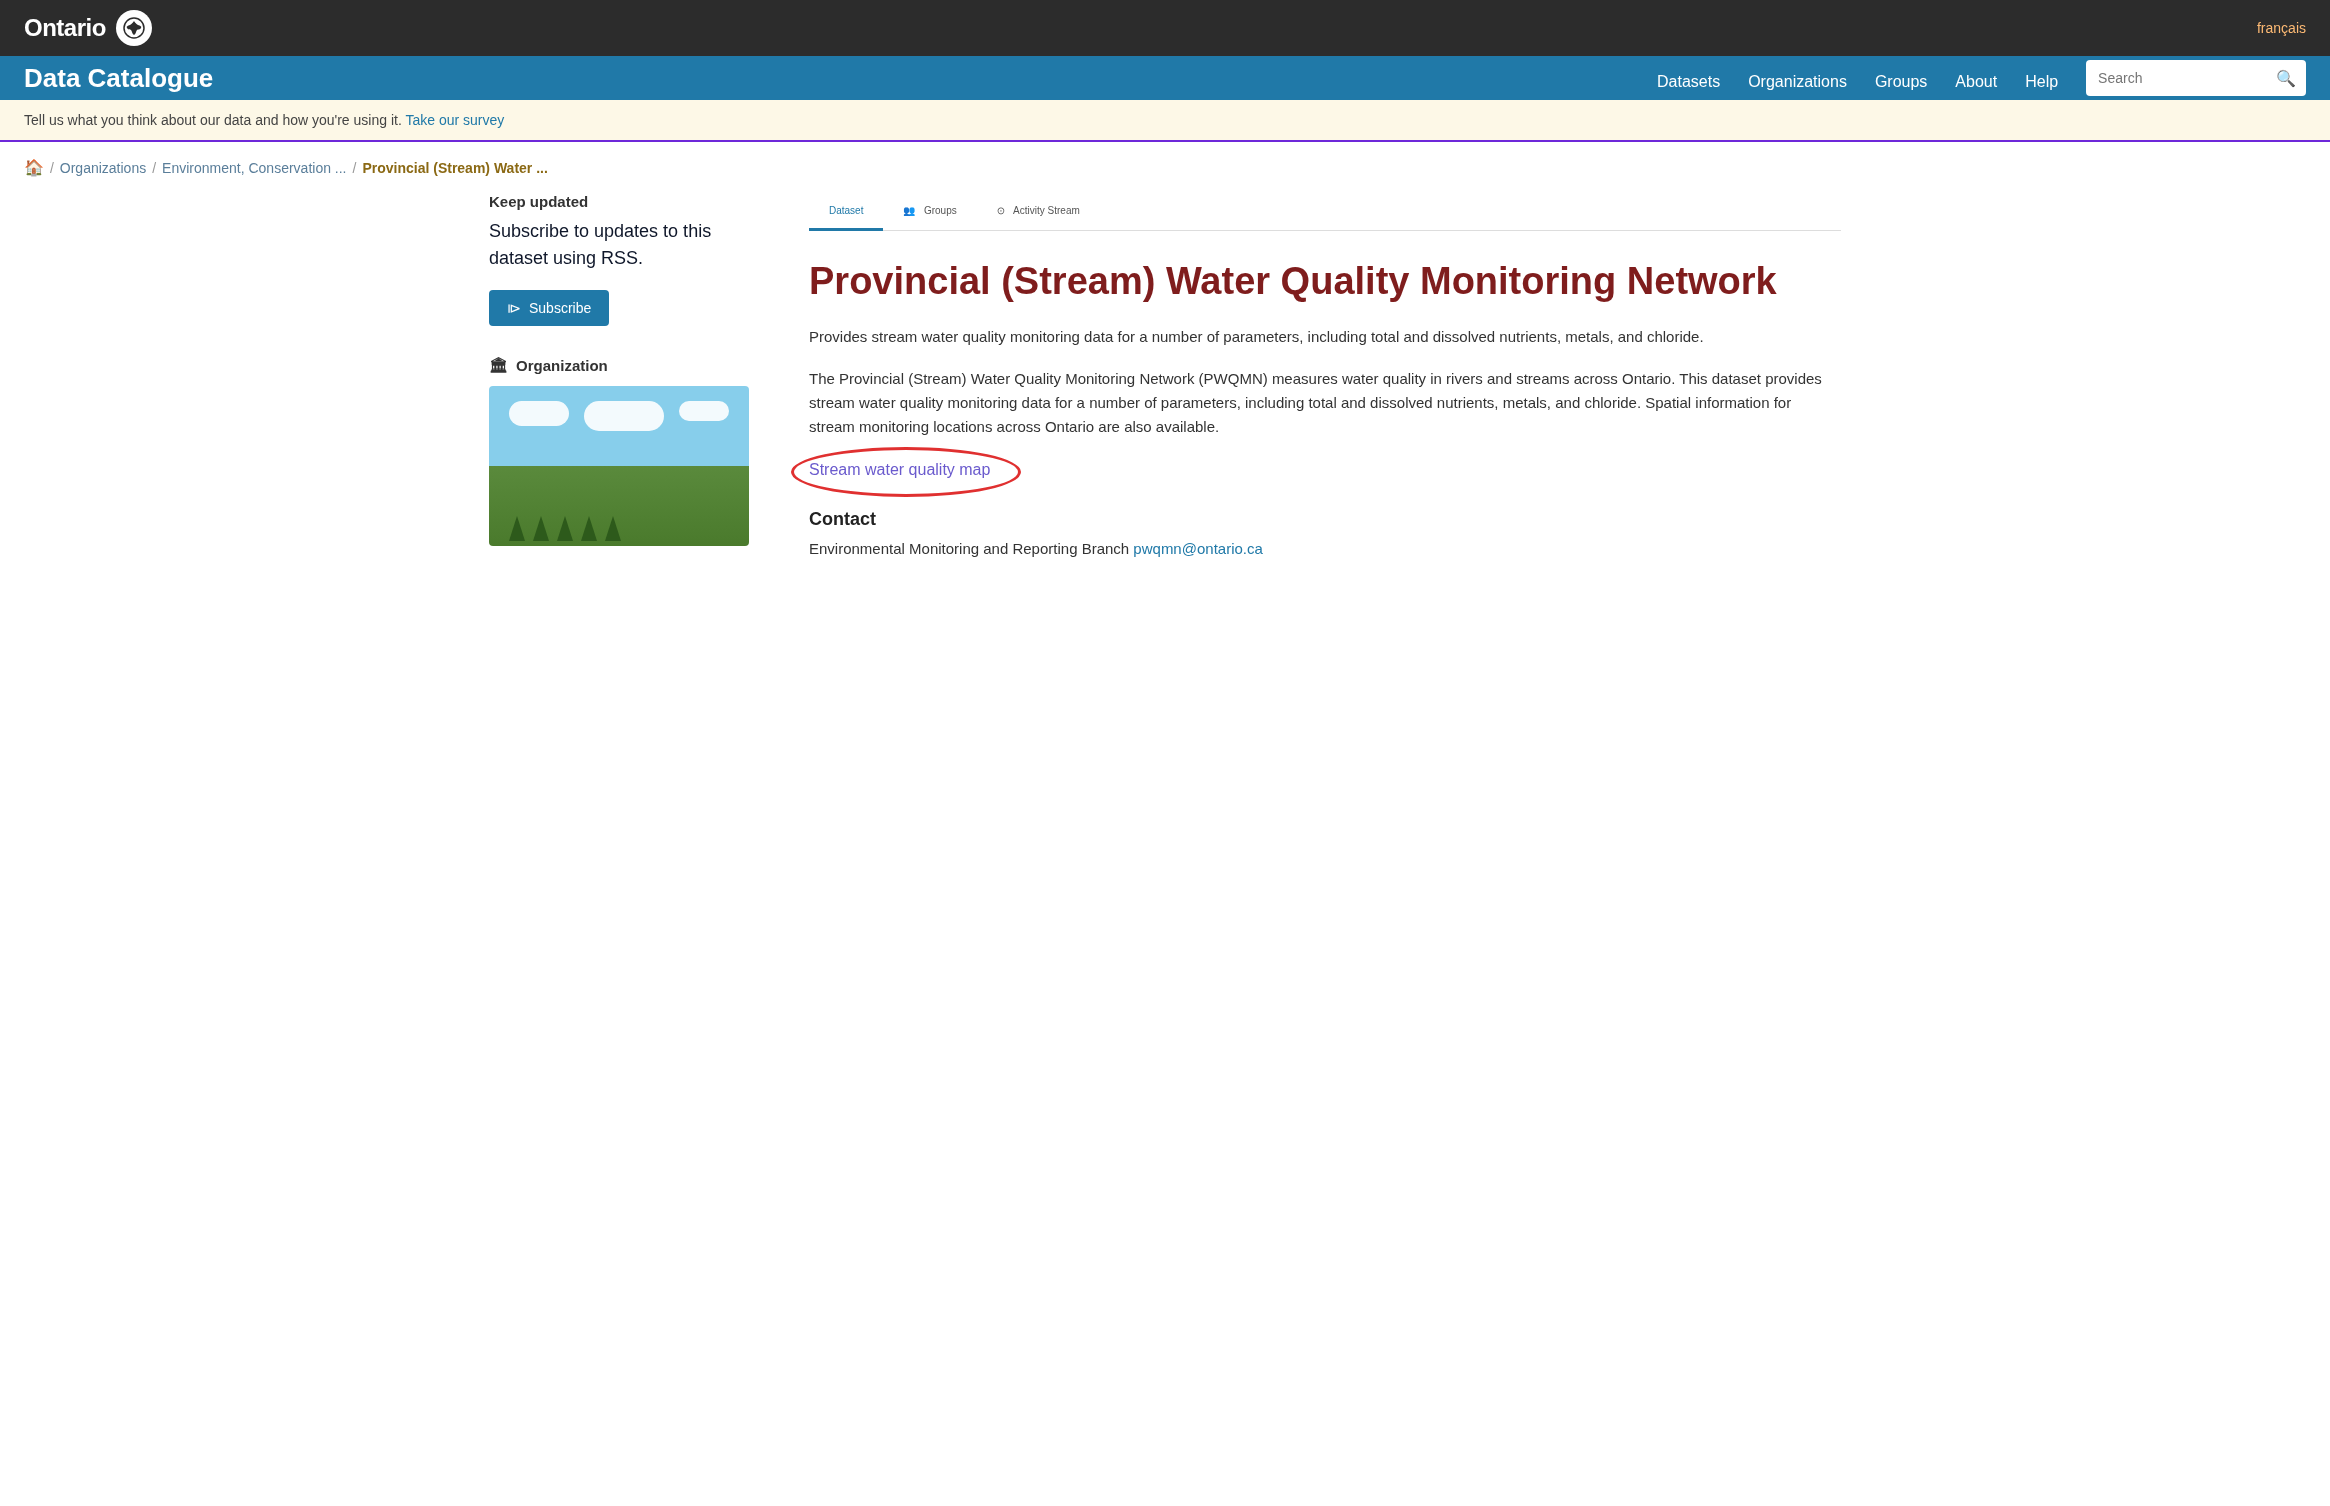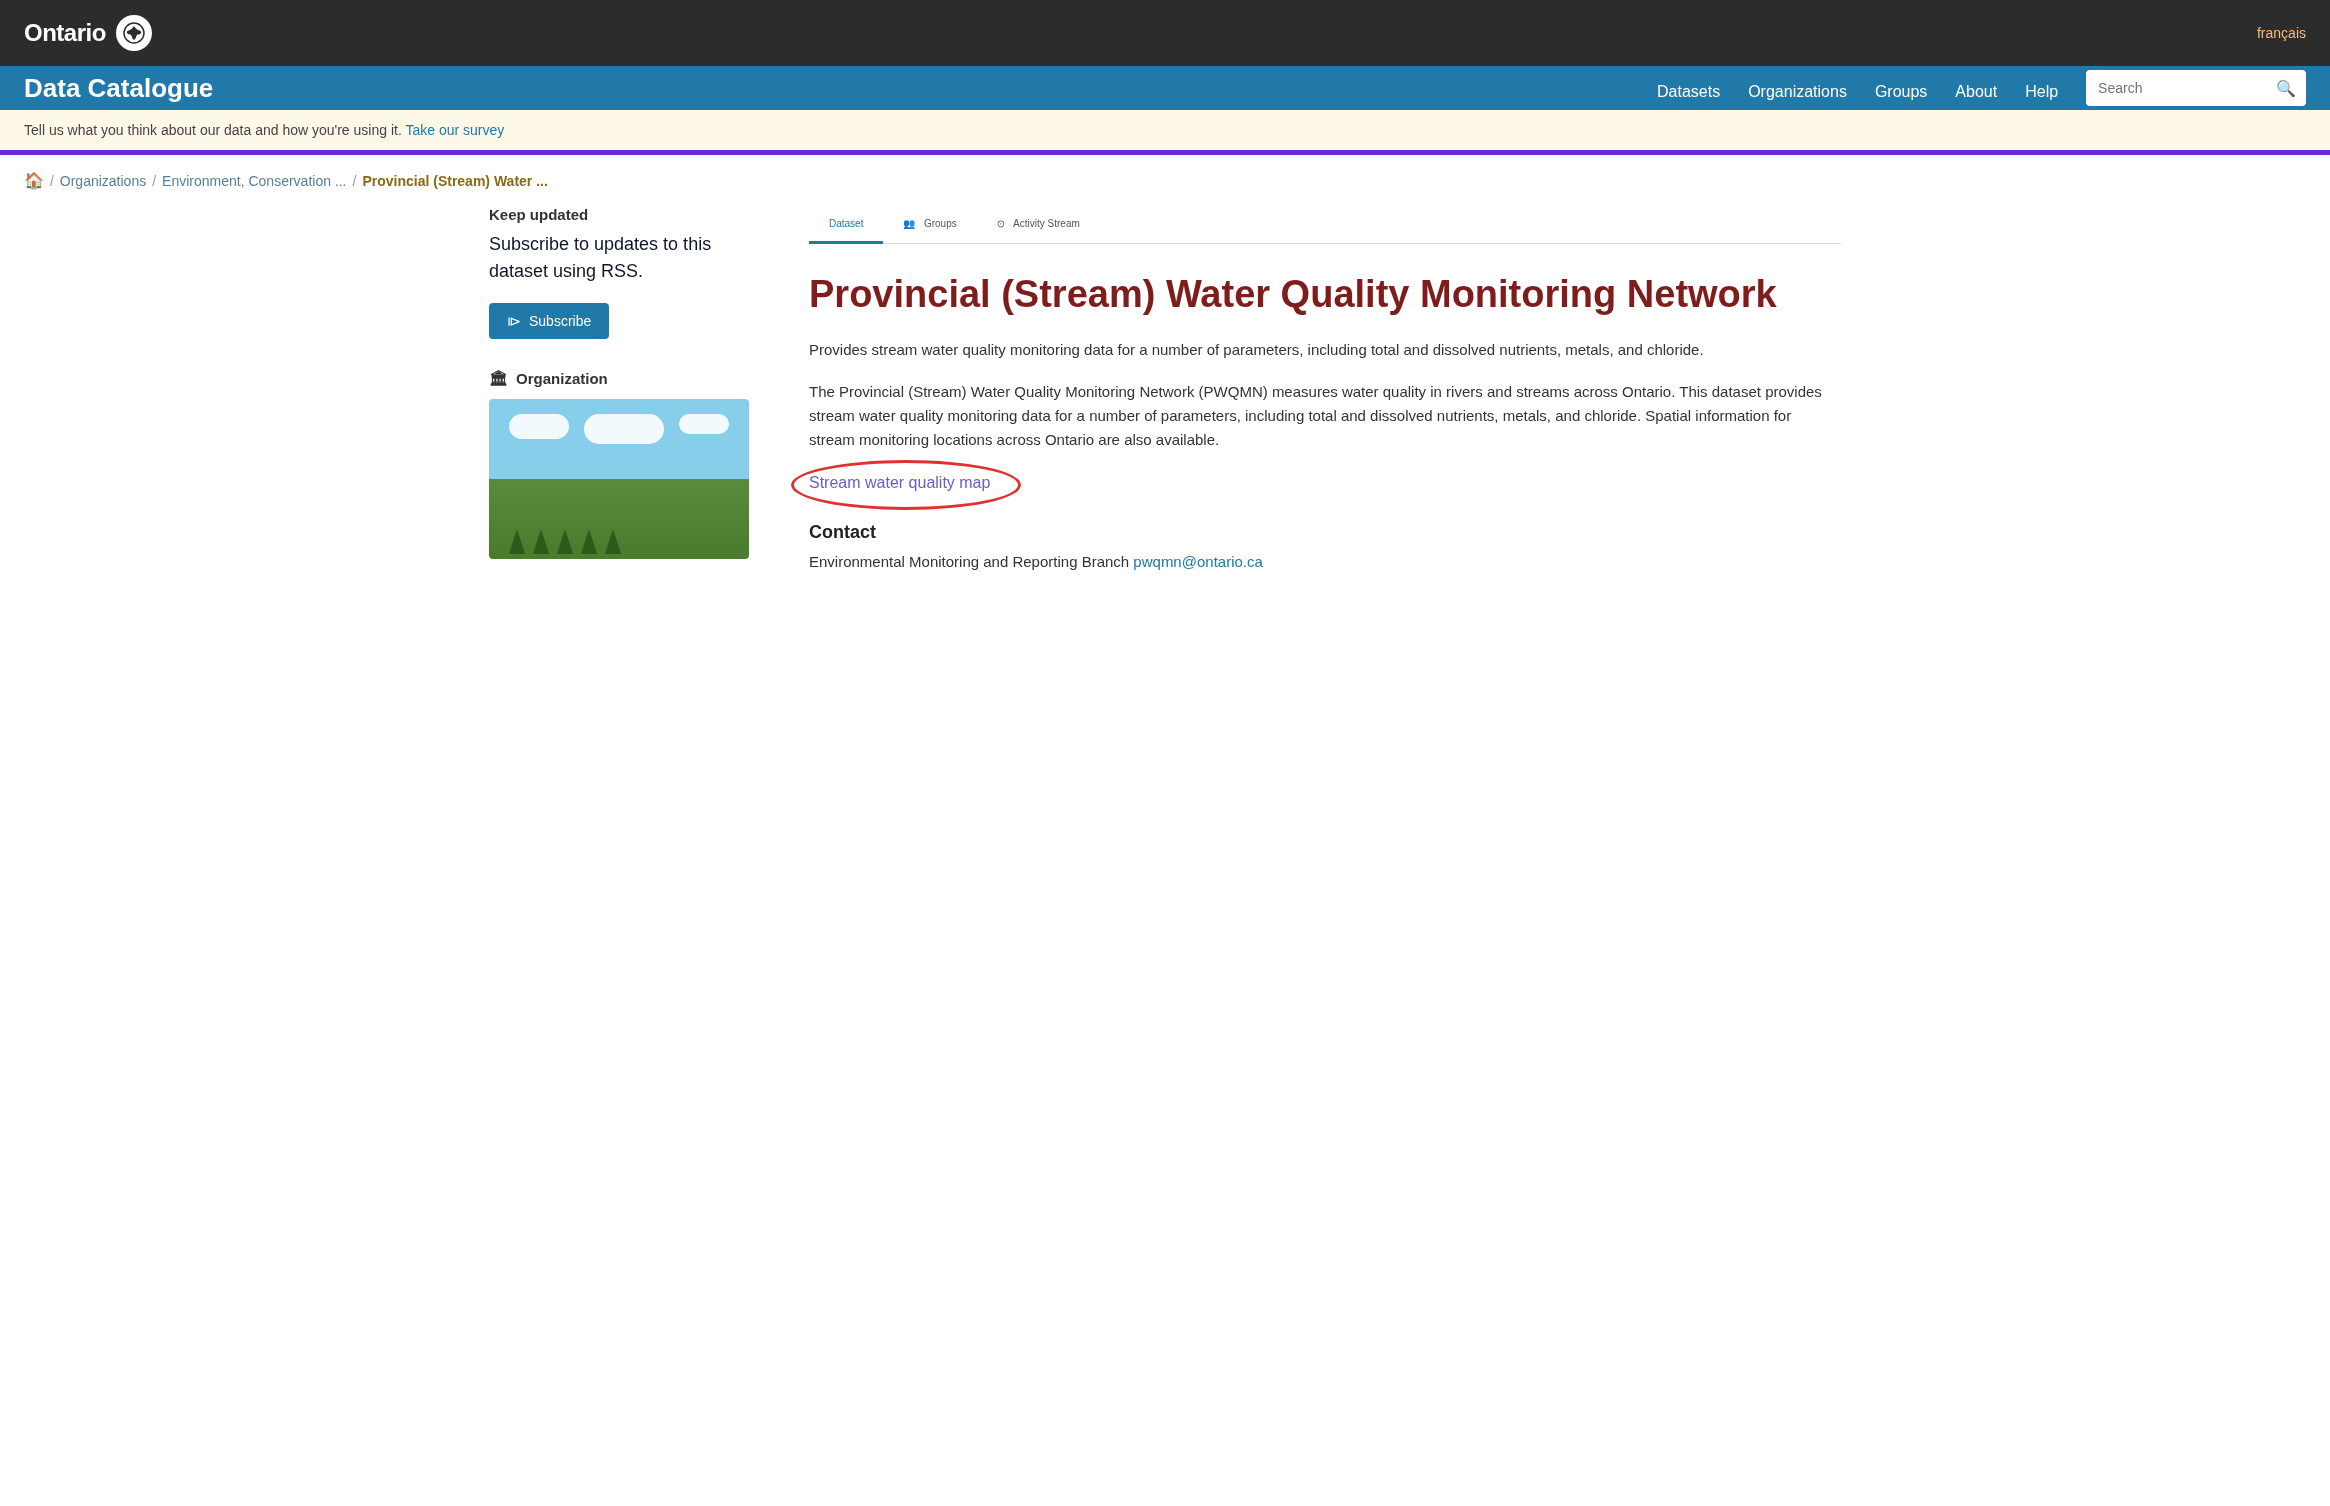--- a/index.html
+++ b/index.html
@@ -5,21 +5,21 @@
     * { box-sizing: border-box; margin: 0; padding: 0; }
     body { font-family: "Helvetica Neue", Arial, sans-serif; font-size: 15px; color: #333; background: #fff; }
 
     
     .top-bar {
       background: #2c2c2c;
       display: flex;
       align-items: center;
       justify-content: space-between;
       padding: 0 24px;
-      height: 66px;
+      height: 56px;
     }
     .ontario-logo {
       display: flex;
       align-items: center;
       gap: 10px;
     }
     .ontario-logo-text {
       color: #fff;
       font-size: 24px;
       font-weight: 700;
@@ -91,21 +91,21 @@
       cursor: pointer;
       padding: 0 10px;
       font-size: 16px;
       color: #666;
       height: 100%;
     }
 
     
     .survey-banner {
       background: #fdf8e7;
-      border-bottom: 5px solid #6d28d9;
+      border-bottom: 2px solid #6d28d9;
       padding: 12px 24px;
       font-size: 14px;
       color: #444;
     }
     .survey-banner a {
       color: #2079a8;
       text-decoration: none;
     }
 
     

